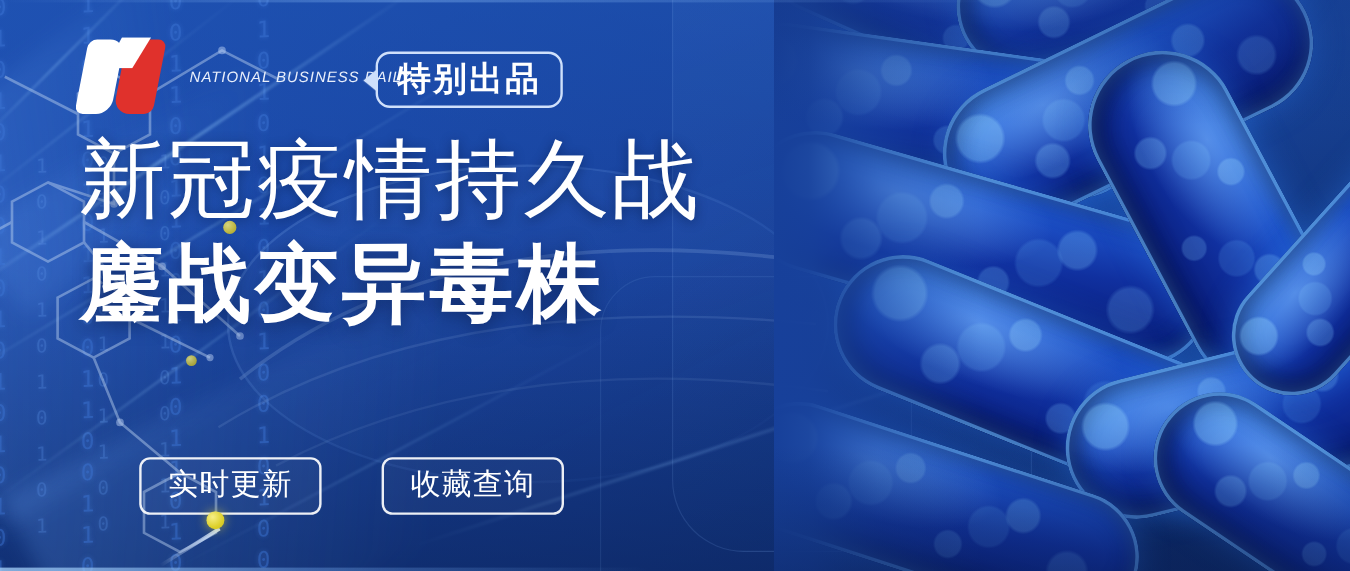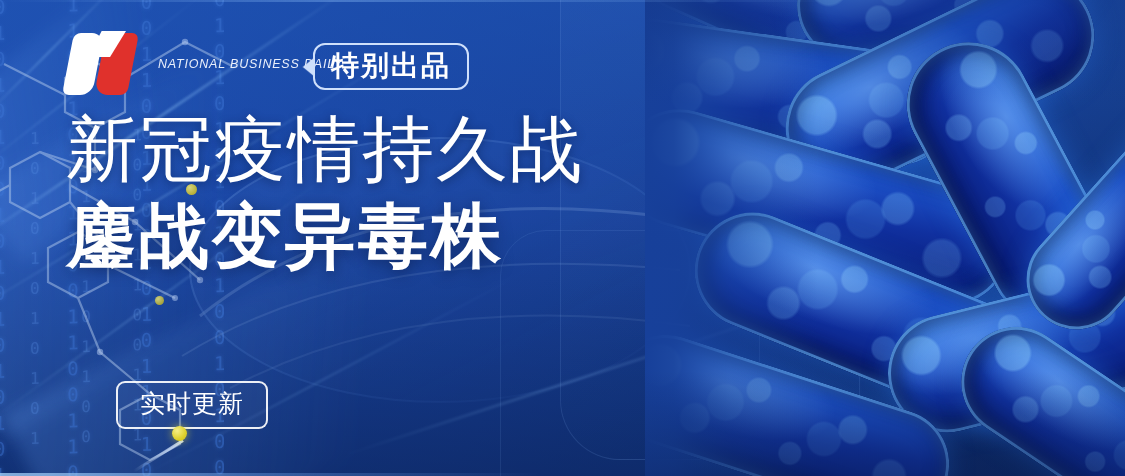--- a/index.html
+++ b/index.html
@@ -420,20 +420,21 @@
       <div class="badge-box">特别出品</div>
     </div>
 
     <div class="headline">
       <div class="line1">新冠疫情持久战</div>
       <div class="line2">鏖战变异毒株</div>
     </div>
 
     <div class="btn-row">
       <div class="pill">实时更新</div>
+      <div class="pill">收藏查询</div>
     </div>
 
     <div class="node-line"></div>
     <div class="node"></div>
     <div class="node-sm"></div>
     <div class="node-sm2"></div>
   </div>
 
   <div class="bottom-line"></div>
 </div>

